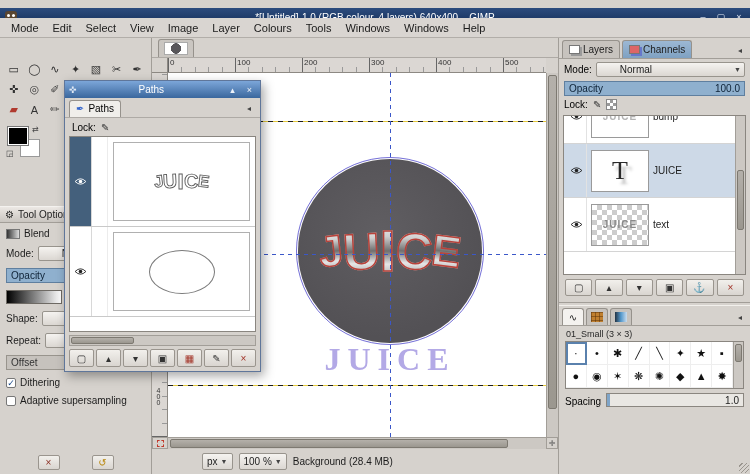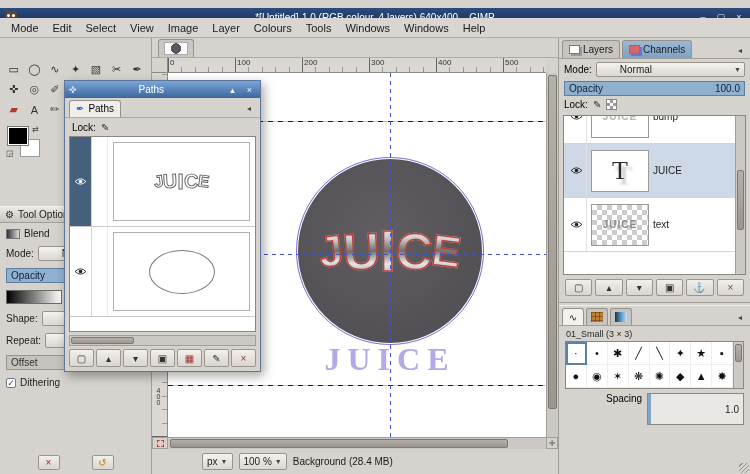--- a/index.html
+++ b/index.html
@@ -187,22 +187,22 @@
     font-family:"Liberation Sans",sans-serif; }
   .filter-input::placeholder, .tags-input::placeholder { font-style:italic; color:#8a8680; }
   .brush-name { padding:3px 7px 1px 7px; font-size:9px; color:#2a2a2a; }
   .brush-grid-wrap { position:relative; margin:1px 6px 0 6px; height:48px; background:#fff; border:1px solid #8a8680; overflow:hidden; }
   .brush-grid { display:grid; grid-template-columns:repeat(8,1fr); grid-auto-rows:23px; margin-right:10px; }
   .brush-swatch { display:flex; align-items:center; justify-content:center; font-size:11px; color:#111;
     border-right:1px solid #eee; border-bottom:1px solid #eee; }
   .brush-swatch.active { outline:2px solid #5a81ad; outline-offset:-2px; }
   .grid-vscroll { position:absolute; right:0; top:0; bottom:0; width:10px; background:#ccc8c3; border-left:1px solid #a29e98; }
   .grid-vscroll .sb-thumb { position:absolute; left:1px; right:1px; top:2px; height:40%; }
-  .spacing-row { display:flex; align-items:flex-start; gap:5px; padding:4px 6px 0 6px;margin-left:41px; }
-  .spacing-bar { flex:1; position:relative; height:32px; border:1px solid #8a8680; background:#e9e7e3;
+  .spacing-row { display:flex; align-items:flex-end; gap:5px; padding:4px 6px 0 6px; }
+  .spacing-bar { flex:1; position:relative; height:14px; border:1px solid #8a8680; background:#e9e7e3;
     display:flex; align-items:center; justify-content:flex-end; padding:0 4px; color:#222; }
   .spacing-bar i { position:absolute; left:0; top:0; bottom:0; width:3px; background:#7fa5c9; }
   .resize-grip { position:absolute; right:1px; bottom:1px; width:10px; height:10px;
     background:repeating-linear-gradient(135deg,transparent 0 2px,#9a958e 2px 3px); }
 
   
   .paths-dialog { position:absolute; left:64px; top:80px; width:197px; height:292px; background:#d6d2cd;
     border:1px solid #5f769a; box-shadow:3px 4px 10px rgba(0,0,0,.35); z-index:30; font-size:10px; }
   .pd-titlebar { height:17px; background:linear-gradient(#7ca6d9,#3a679d); display:flex; align-items:center;
     gap:4px; padding:0 4px; color:#fff; }
@@ -331,20 +331,24 @@
           </span>
         </div>
         <div class="spin-scale gray">
           <span>Offset</span>
           <span>0.0</span>
         </div>
         <div class="to-row">
           <span class="checkbox">✓</span>
           <span class="to-label">Dithering</span>
         </div>
+        <div class="to-row">
+          <span class="checkbox"></span>
+          <span class="to-label">Adaptive supersampling</span>
+        </div>
       </div>
       <div class="to-footer">
         <span class="btn" style="color: rgb(138, 47, 35);">×</span>
           <span class="btn" style="color: rgb(184, 134, 11);">↺</span>
       </div>
     </div>
   </div>
 
   <div class="canvas-panel">
     <div class="image-tabbar">

